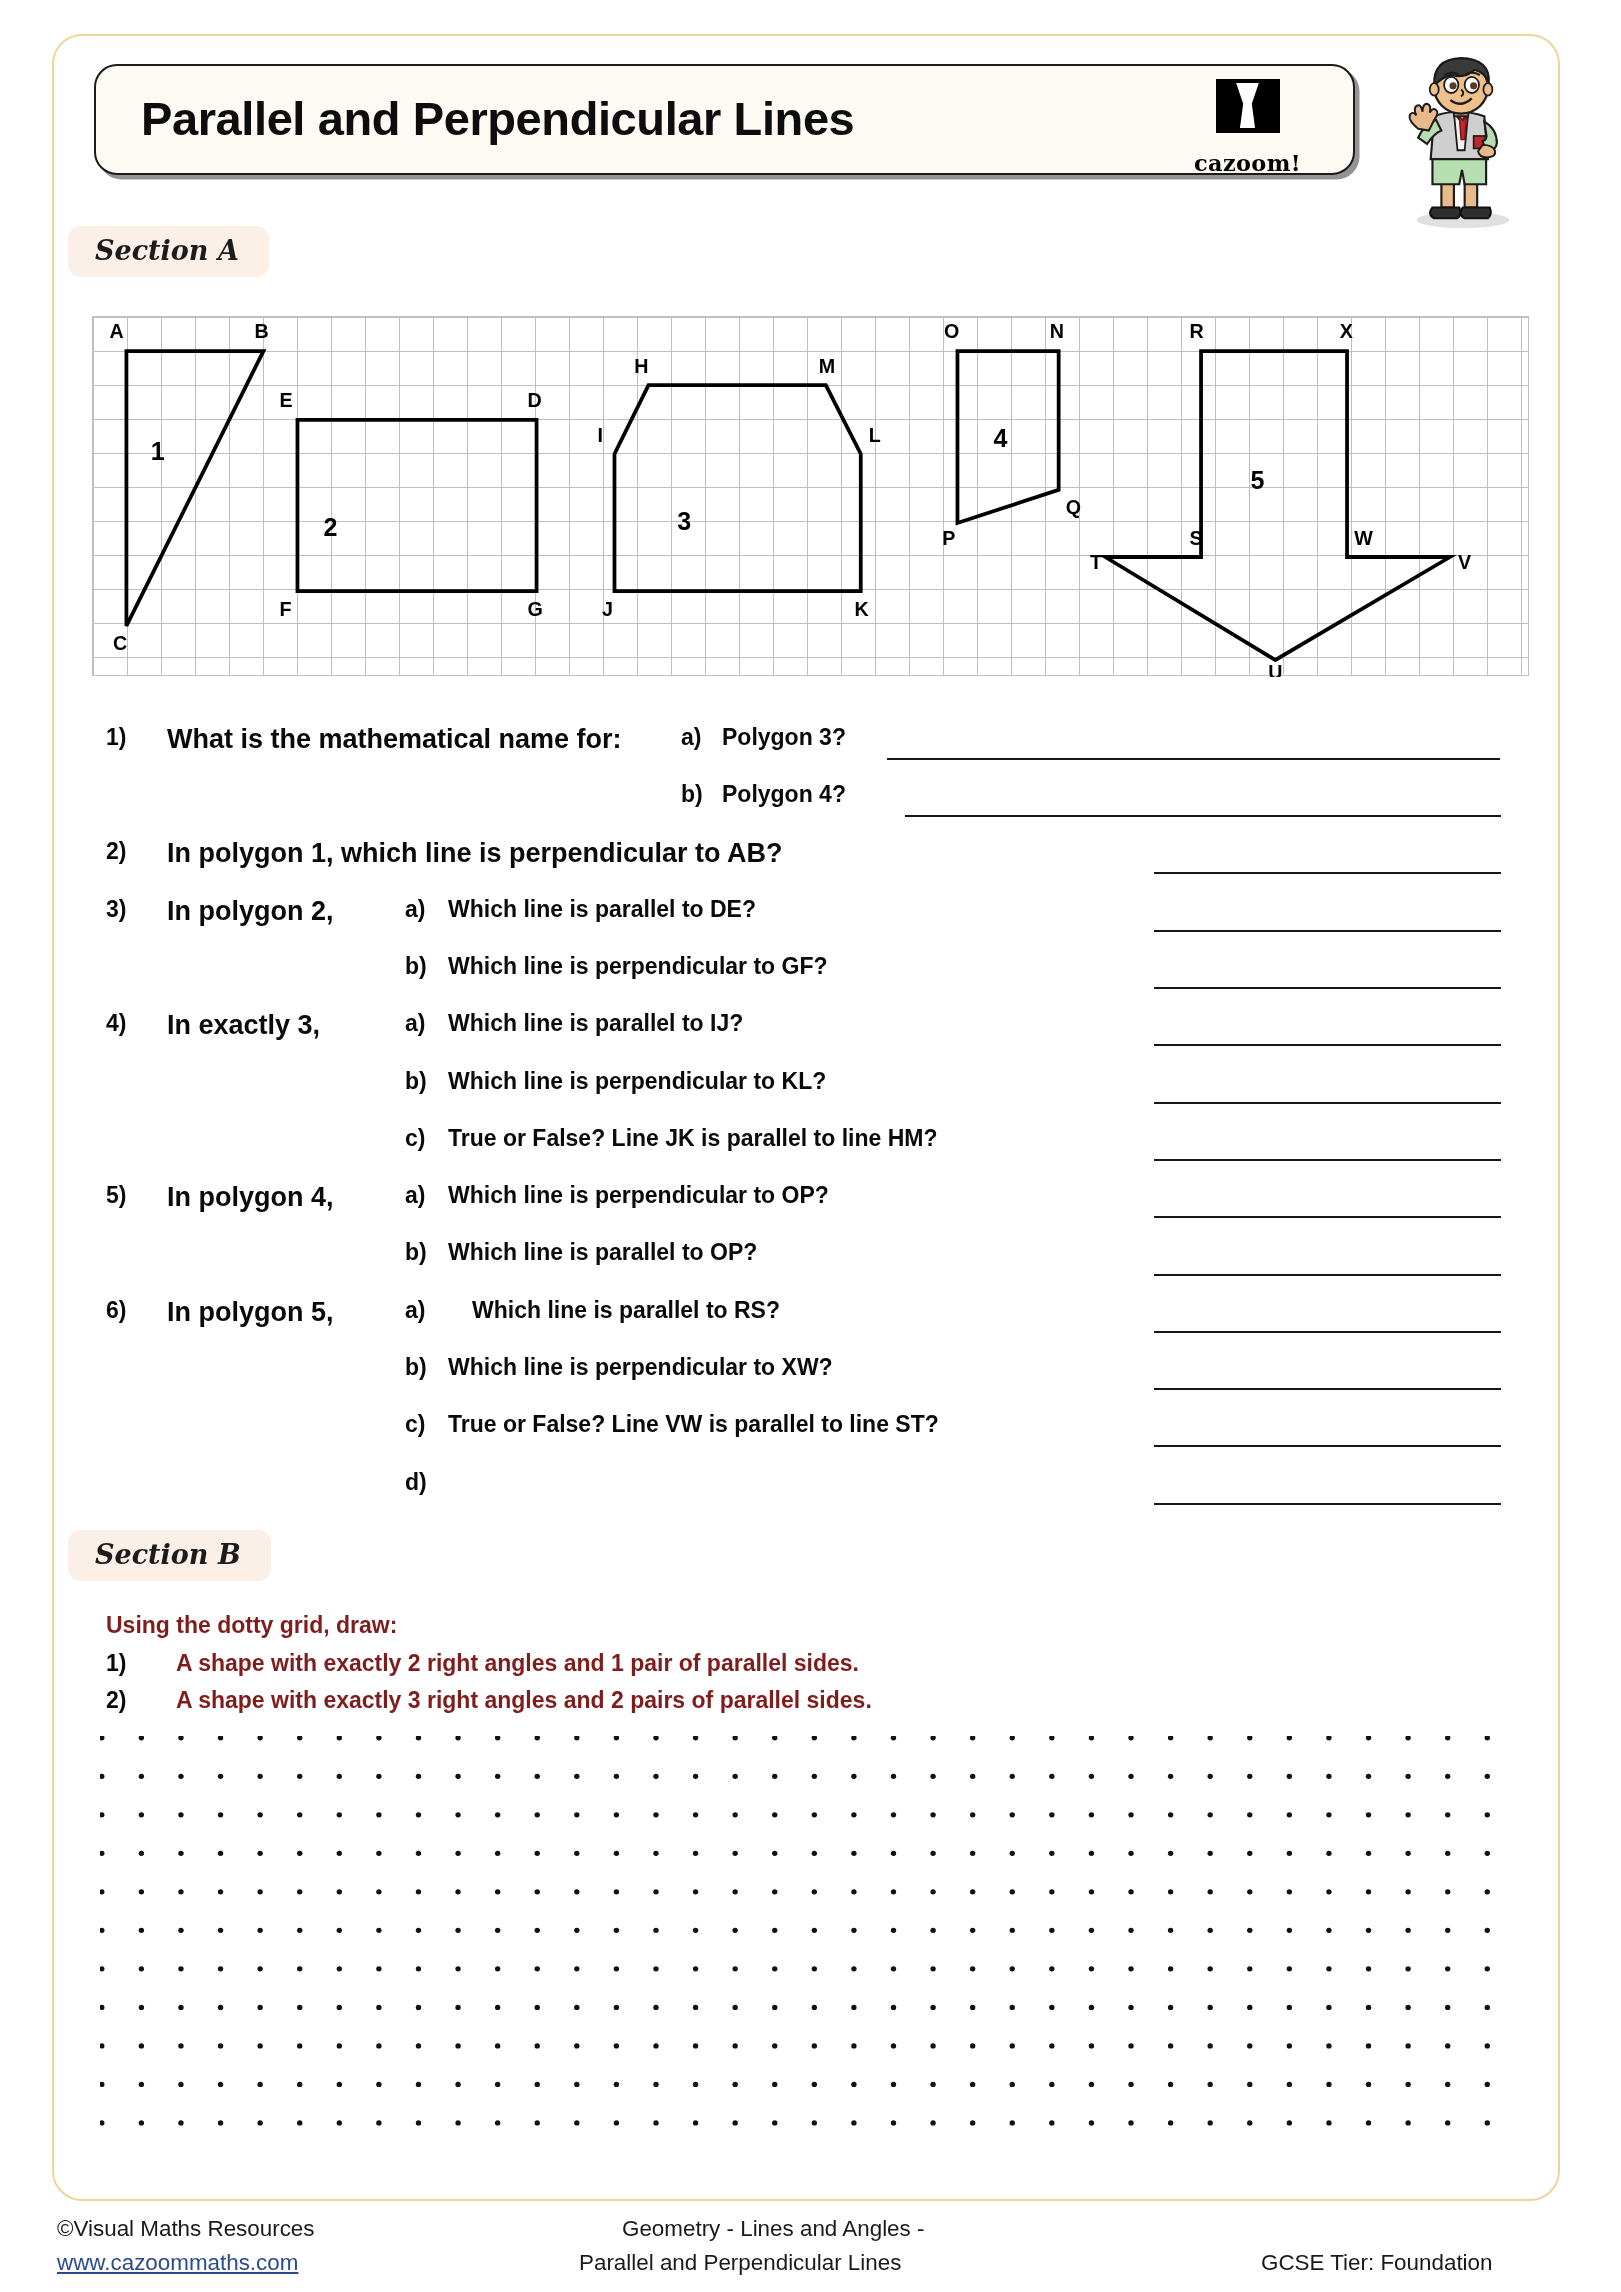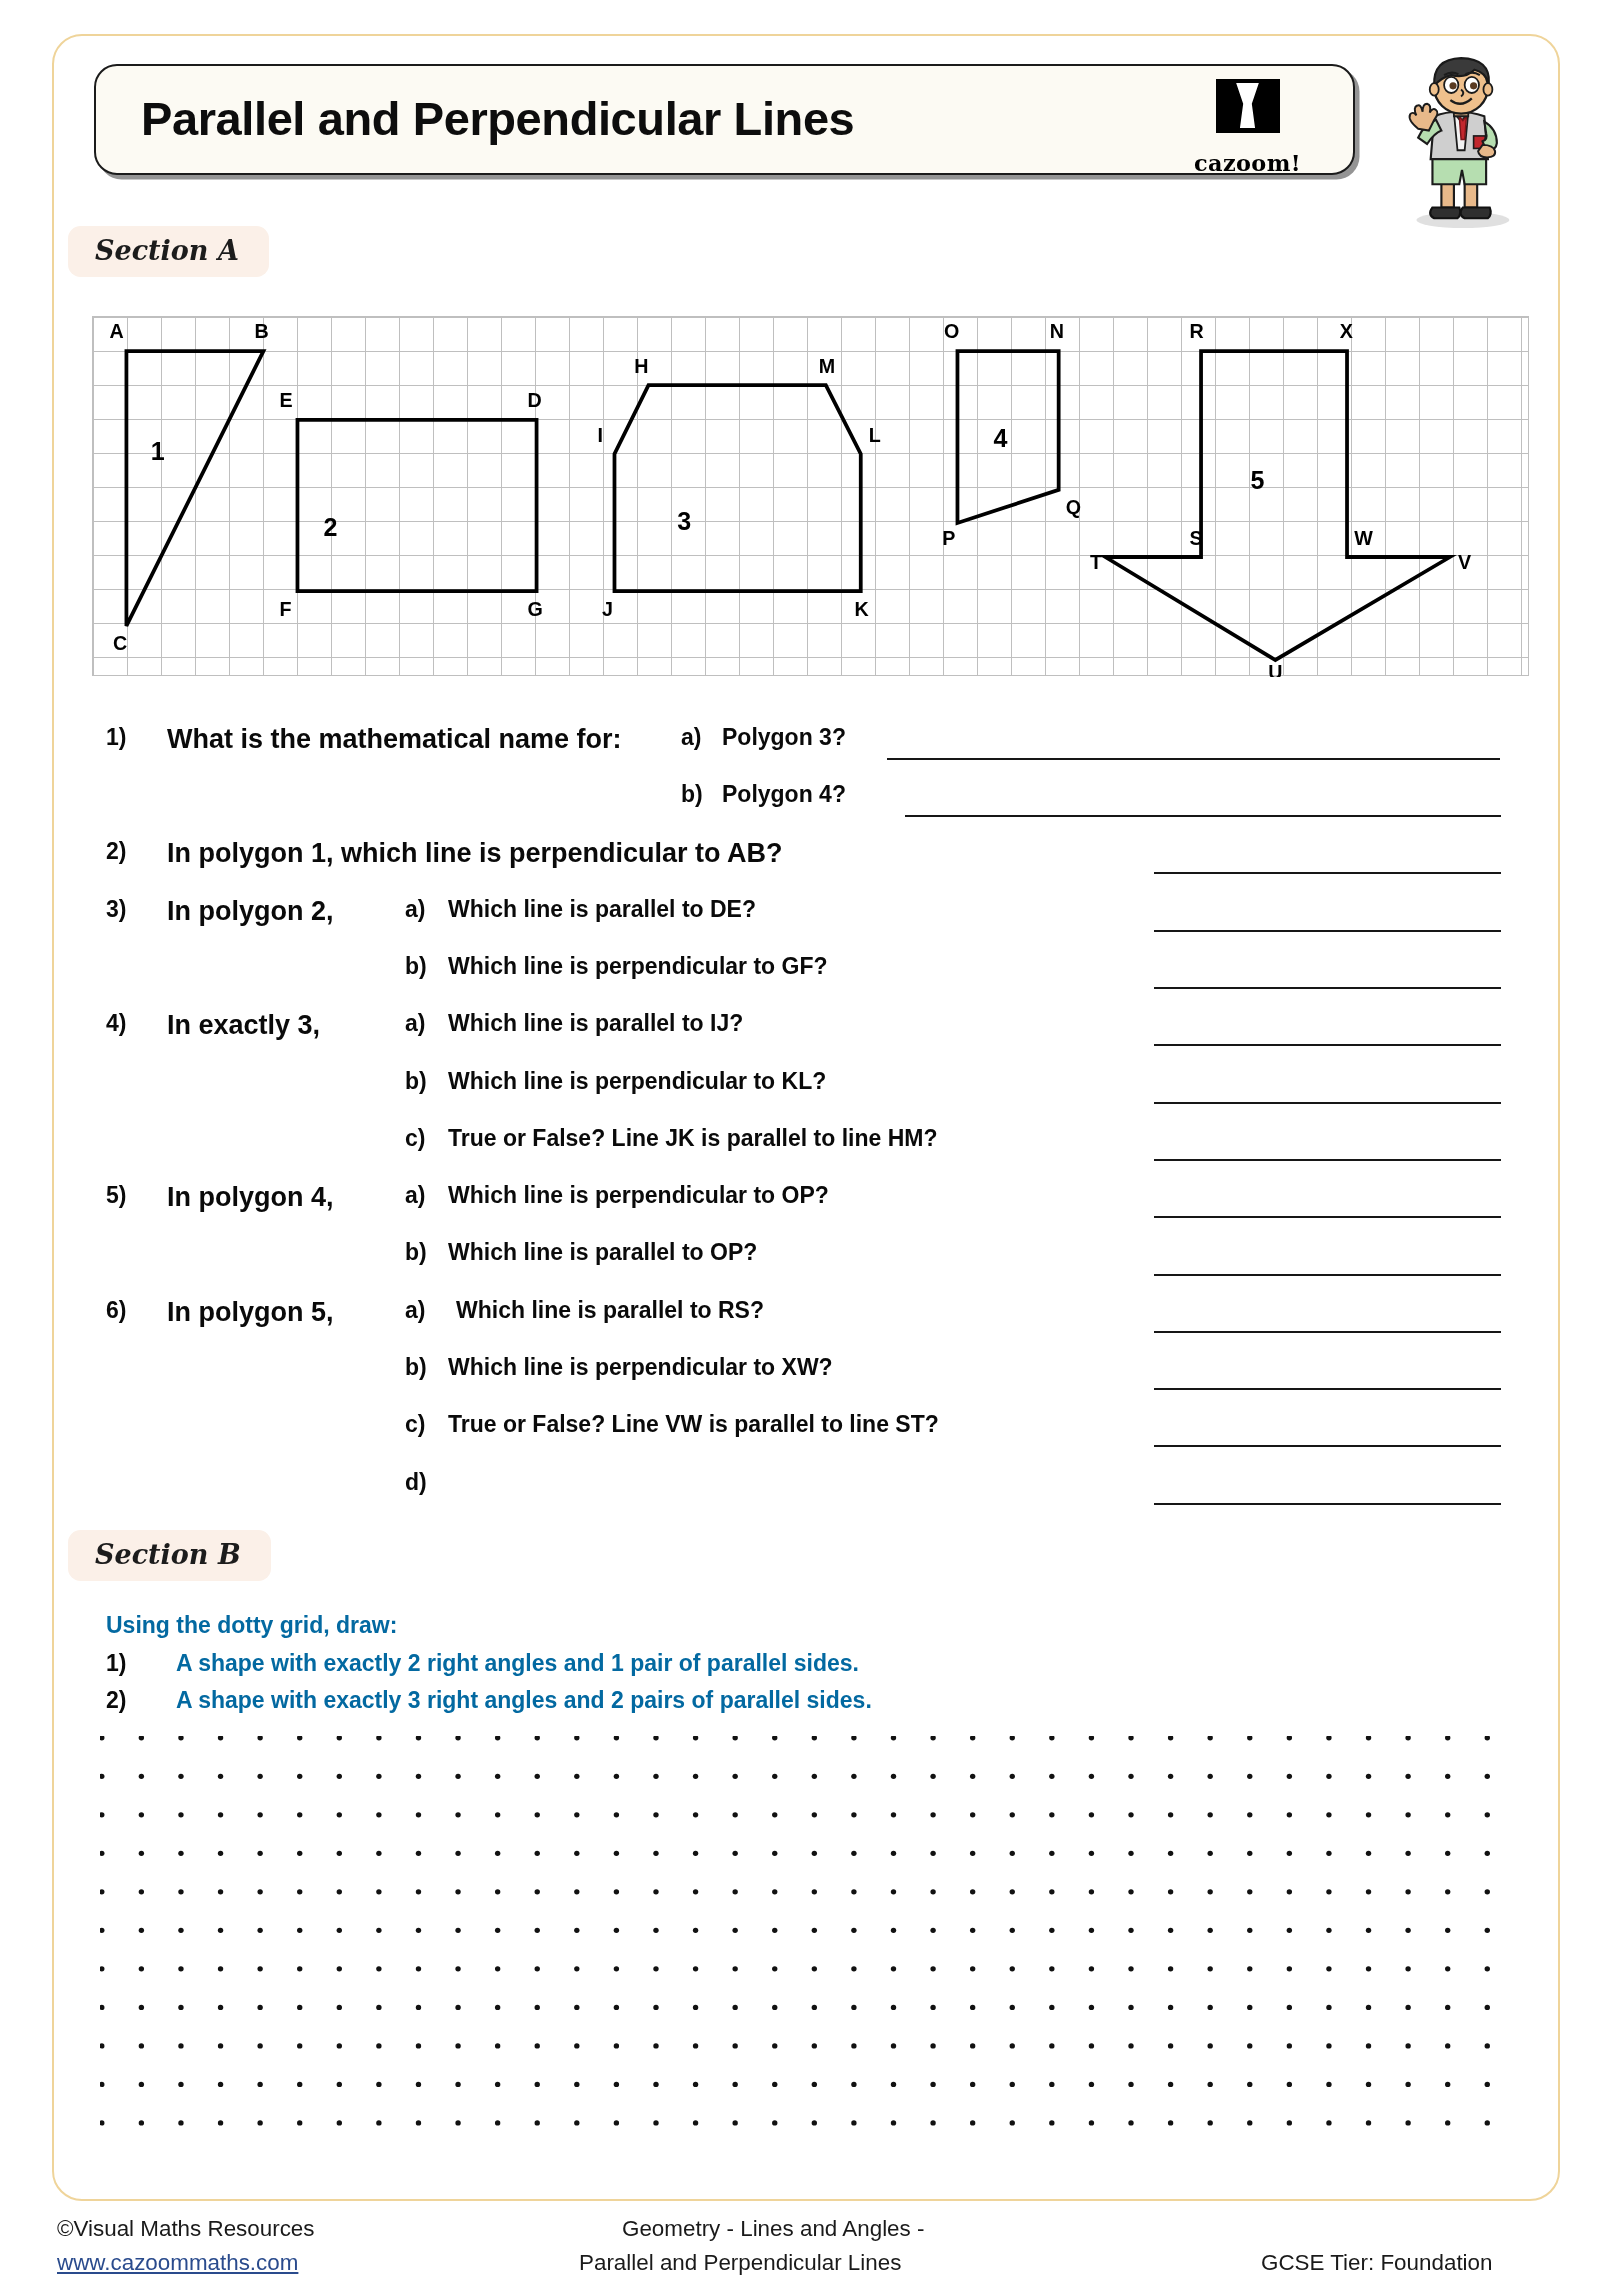--- a/index.html
+++ b/index.html
@@ -163,21 +163,21 @@
     position: absolute;
     height: 0;
     border-bottom: 2.7px solid #171717;
   }
 
   
   .sb-line {
     position: absolute;
     font-size: 23px;
     font-weight: bold;
-    color: #0369a1;
+    color: #7f1d1d;
     white-space: nowrap;
   }
   .sb-num {
     position: absolute;
     font-size: 23px;
     font-weight: bold;
     color: #0a0a0a;
   }
 
   
@@ -344,21 +344,21 @@
     <div class="q-stem" style="left: 167px; top: 1182px;">In polygon 4,</div>
     <div class="q-sub" style="left: 405px; top: 1182px;">a)</div>
     <div class="q-sub" style="left: 448px; top: 1182px;">Which line is perpendicular to OP?</div>
     <div class="ans-line" style="left: 1154px; top: 1216px; width: 347px;"></div>
     <div class="q-sub" style="left: 405px; top: 1239px;">b)</div>
     <div class="q-sub" style="left: 448px; top: 1239px;">Which line is parallel to OP?</div>
     <div class="ans-line" style="left: 1154px; top: 1274px; width: 347px;"></div>
     <div class="q-num" style="left: 106px; top: 1297px;">6)</div>
     <div class="q-stem" style="left: 167px; top: 1297px;">In polygon 5,</div>
     <div class="q-sub" style="left: 405px; top: 1297px;">a)</div>
-    <div class="q-sub" style="left: 456px; top: 1297px;">Which line is parallel to RS?</div>
+    <div class="q-sub" style="left: 472px; top: 1297px;">Which line is parallel to RS?</div>
     <div class="ans-line" style="left: 1154px; top: 1331px; width: 347px;"></div>
     <div class="q-sub" style="left: 405px; top: 1354px;">b)</div>
     <div class="q-sub" style="left: 448px; top: 1354px;">Which line is perpendicular to XW?</div>
     <div class="ans-line" style="left: 1154px; top: 1388px; width: 347px;"></div>
     <div class="q-sub" style="left: 405px; top: 1411px;">c)</div>
     <div class="q-sub" style="left: 448px; top: 1411px;">True or False? Line VW is parallel to line ST?</div>
     <div class="ans-line" style="left: 1154px; top: 1445px; width: 347px;"></div>
     <div class="q-sub" style="left: 405px; top: 1469px;">d)</div>
     <div class="ans-line" style="left: 1154px; top: 1503px; width: 347px;"></div>
   </div>

